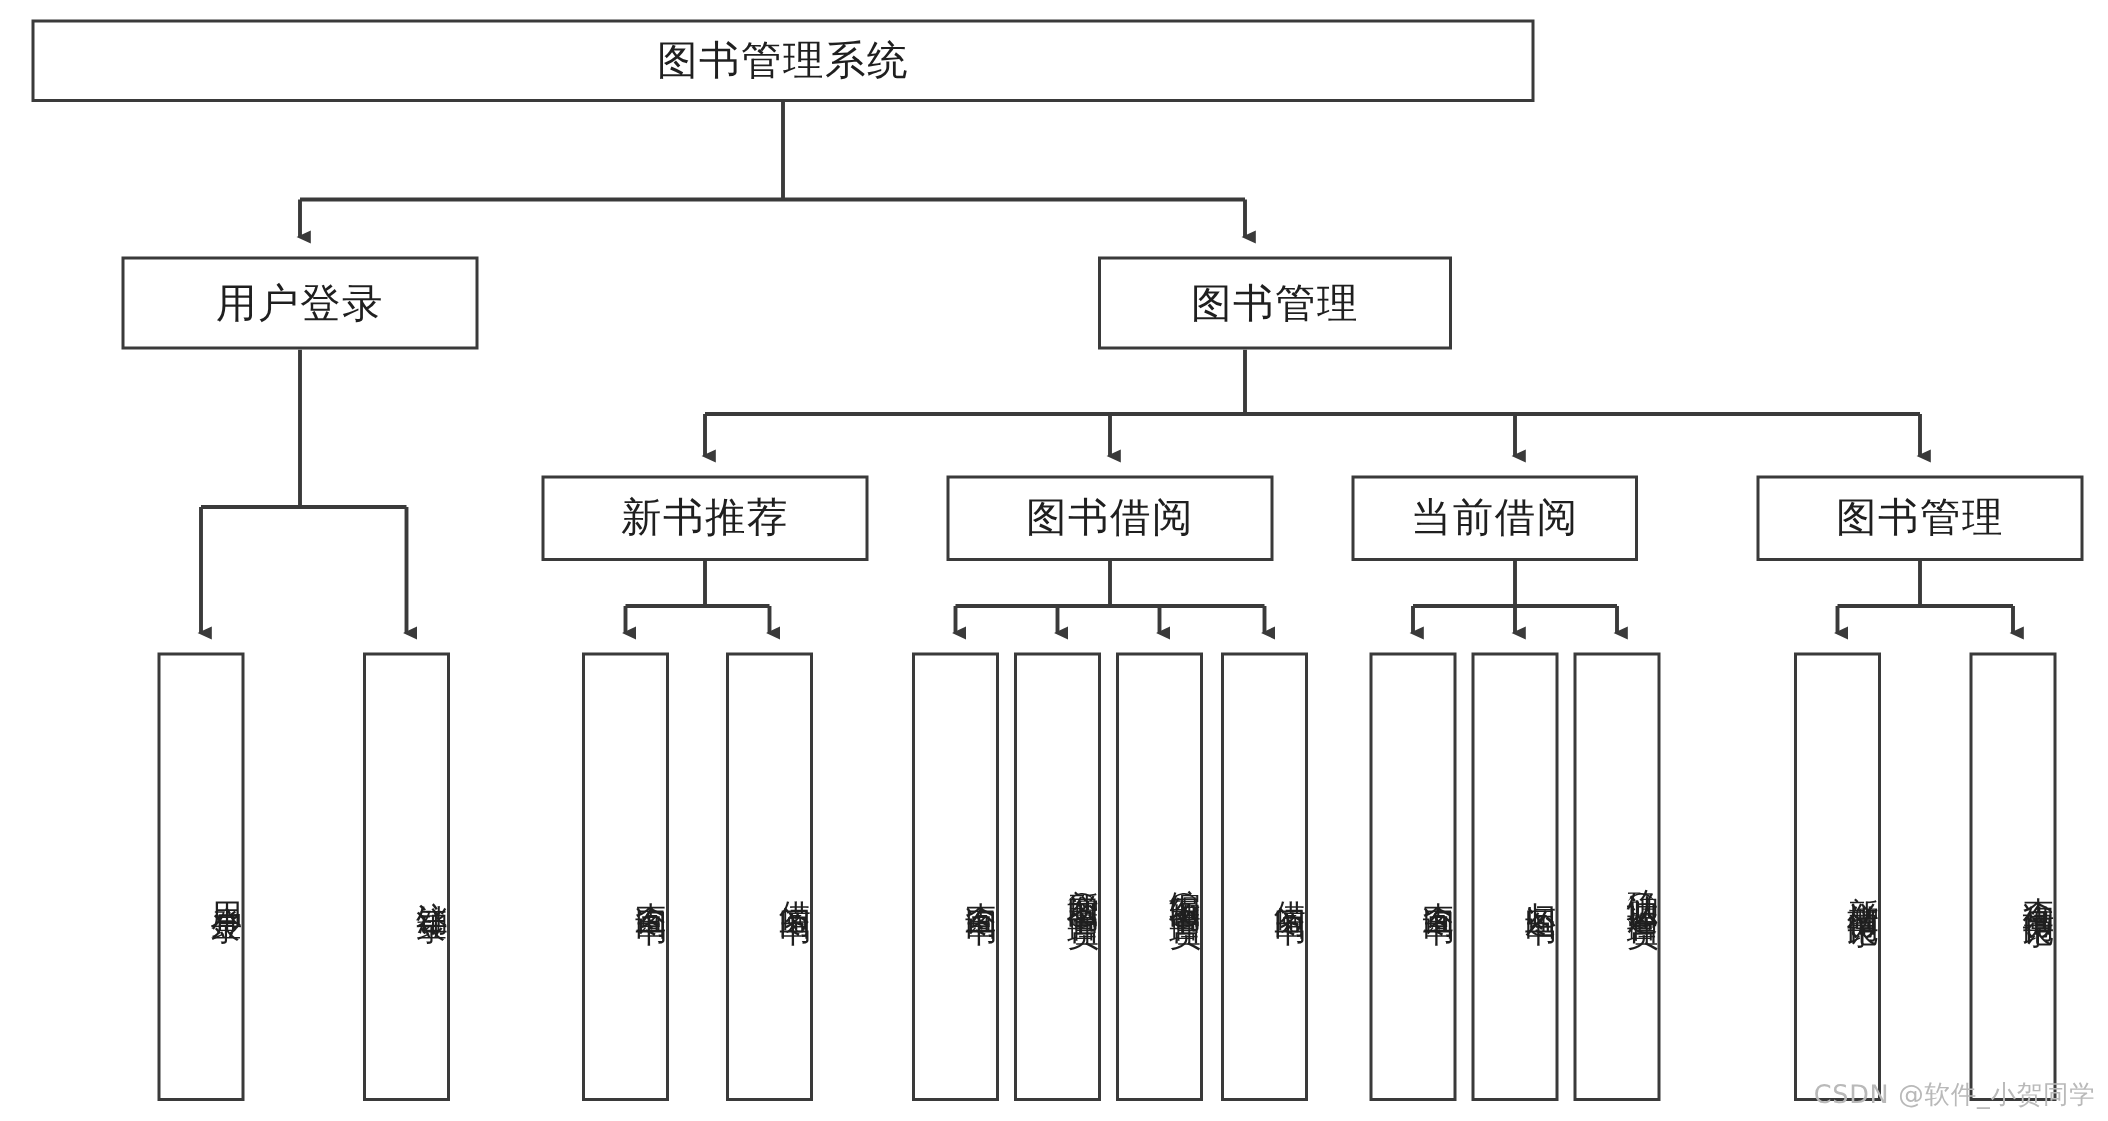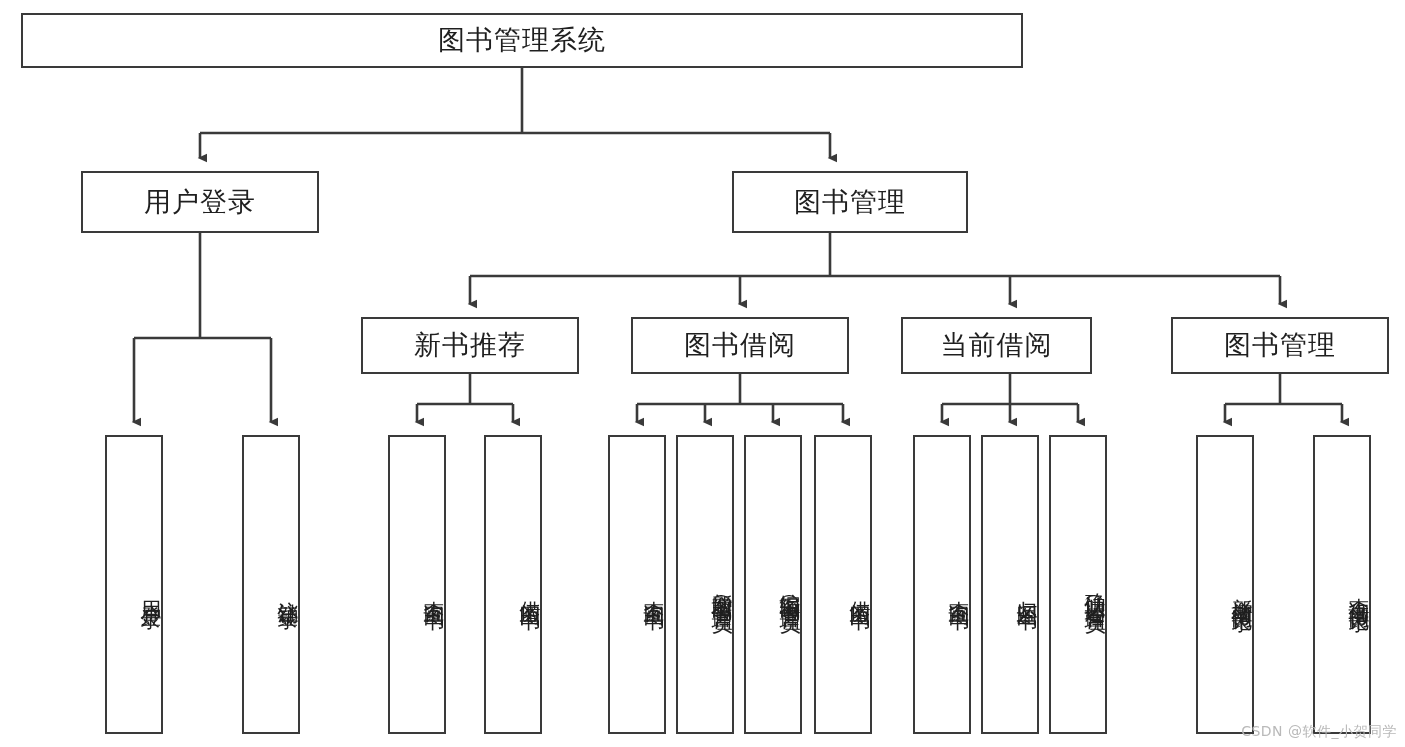--- a/index.html
+++ b/index.html
@@ -52,21 +52,21 @@
     line-height: 1.0;
   }
   .node.vert > span {
     writing-mode: vertical-rl;
     text-orientation: upright;
   }
   .watermark {
     position: absolute;
     right: 8px;
     bottom: 6px;
-    font-size: 14px;
+    font-size: 17px;
     color: #b9b9b9;
     letter-spacing: 0.5px;
     white-space: nowrap;
   }
 </style>
 </head>
 <body>
 
 <div id="canvas" style="background: rgb(255, 255, 255);">
 

